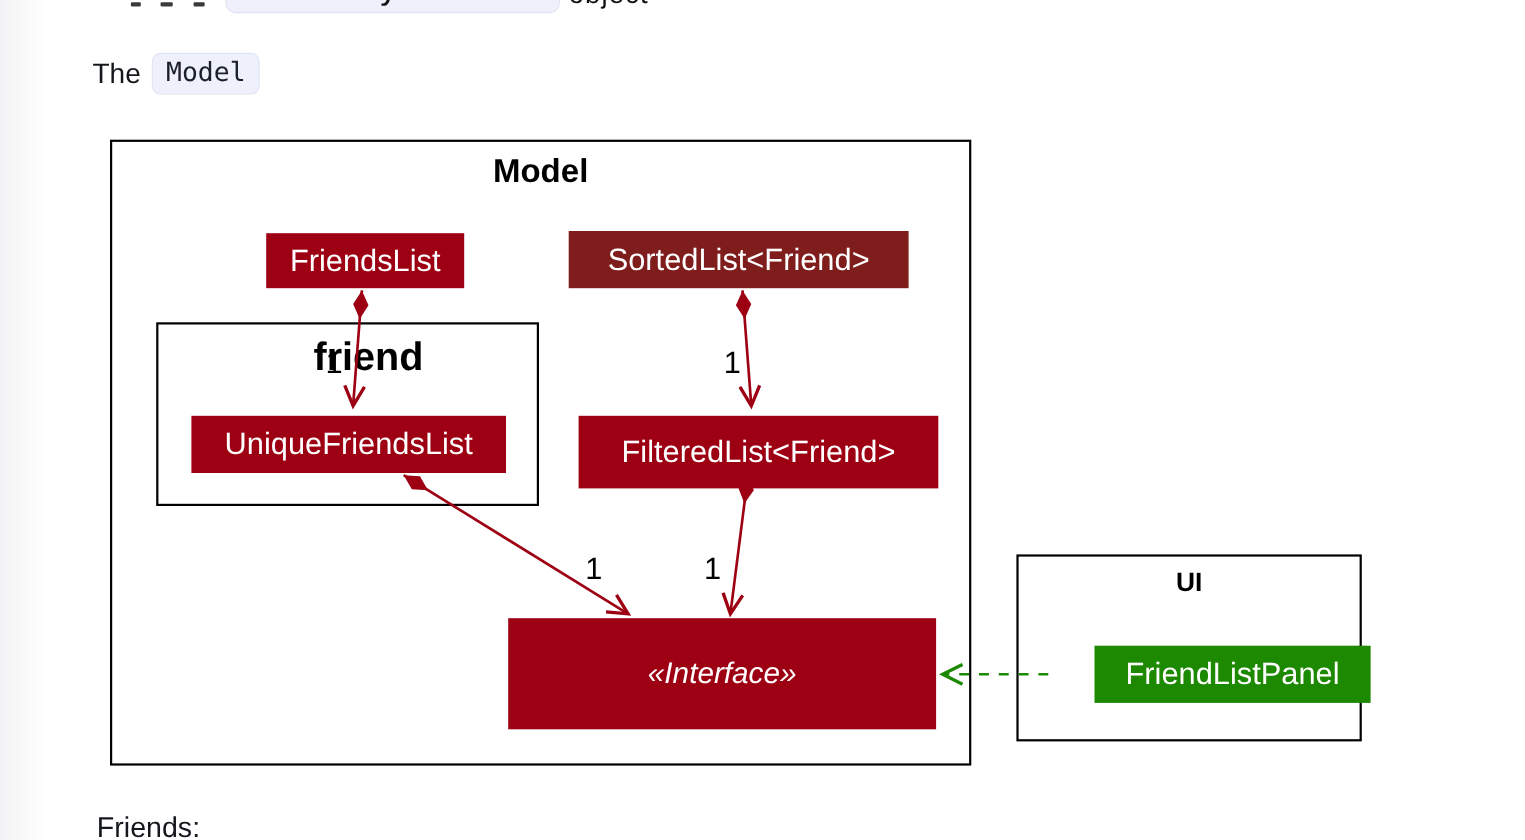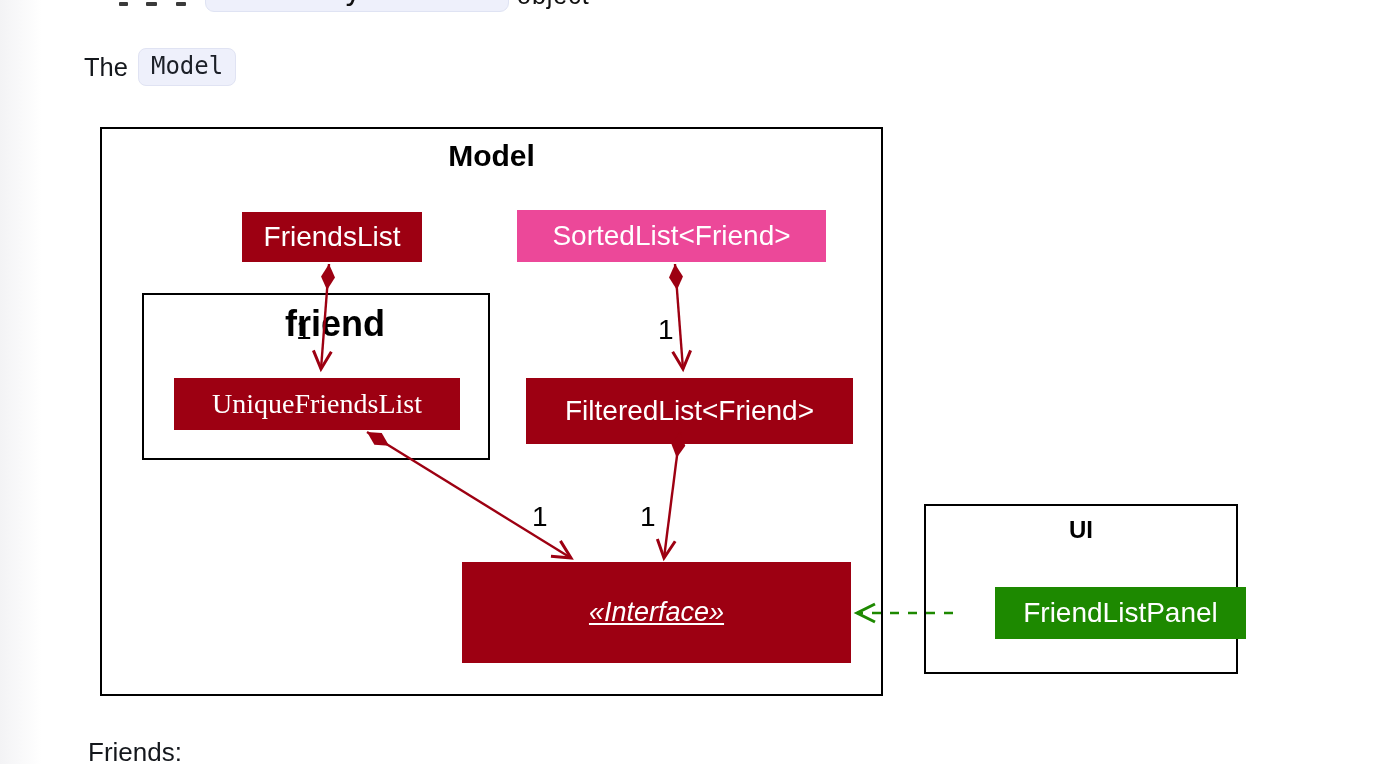--- a/index.html
+++ b/index.html
@@ -63,21 +63,21 @@
     display: flex; flex-direction: column;
     align-items: center; justify-content: center;
     color: #fff; font-size: 28px; text-align: right; line-height: 1.15;
   }
   .c-friendslist   { left: 242px; top: 212px; width: 180px; height: 50px; }
   .c-sortedlist    { left: 517px; top: 210px; width: 309px; height: 52px; }
   .c-uniquelist    { left: 174px; top: 378px; width: 286px; height: 52px; }
   .c-filteredlist  { left: 526px; top: 378px; width: 327px; height: 66px; }
   .c-observable    { left: 462px; top: 562px; width: 389px; height: 101px; }
   .c-panel         { left: 995px; top: 587px; width: 251px; height: 52px; }
-  .stereotype { font-style: italic; font-size: 27px; text-decoration: underline; }
+  .stereotype { font-style: italic; font-size: 27px; }
 
   
   .mult { font-size: 28px; color: #000; line-height: 1; }
   .m1 { left: 296px; top: 316px; }
   .m2 { left: 658px; top: 316px; }
   .m3 { left: 532px; top: 503px; }
   .m4 { left: 640px; top: 503px; }
 
   
   .bottom-heading { left: 88px; top: 737px; font-size: 26px; color: #14171c; }
@@ -111,24 +111,24 @@
 
 <div class="abs frame friend-frame"></div>
 <div class="abs frame-title friend-title">friend</div>
 
 <div class="abs frame ui-frame"></div>
 <div class="abs frame-title ui-title">UI</div>
 
 <div class="abs uml-class c-friendslist" style="background: rgb(157, 0, 18);">
   <span>FriendsList</span>
 </div>
-<div class="abs uml-class c-sortedlist" style="background: #ec4899;">
+<div class="abs uml-class c-sortedlist" style="background: #7f1d1d;">
   <span>SortedList&lt;Friend&gt;</span>
 </div>
-<div class="abs uml-class c-uniquelist" style="background: rgb(157, 0, 18); font-family: Liberation Serif, serif;">
+<div class="abs uml-class c-uniquelist" style="background: rgb(157, 0, 18);">
   <span>UniqueFriendsList</span>
 </div>
 <div class="abs uml-class c-filteredlist" style="background: rgb(157, 0, 18);">
   <span>FilteredList&lt;Friend&gt;</span>
 </div>
 <div class="abs uml-class c-observable" style="background: rgb(157, 0, 18);">
   <span class="stereotype">«Interface»</span>
 </div>
 <div class="abs uml-class c-panel" style="background: rgb(29, 137, 0);">
   <span>FriendListPanel</span>

